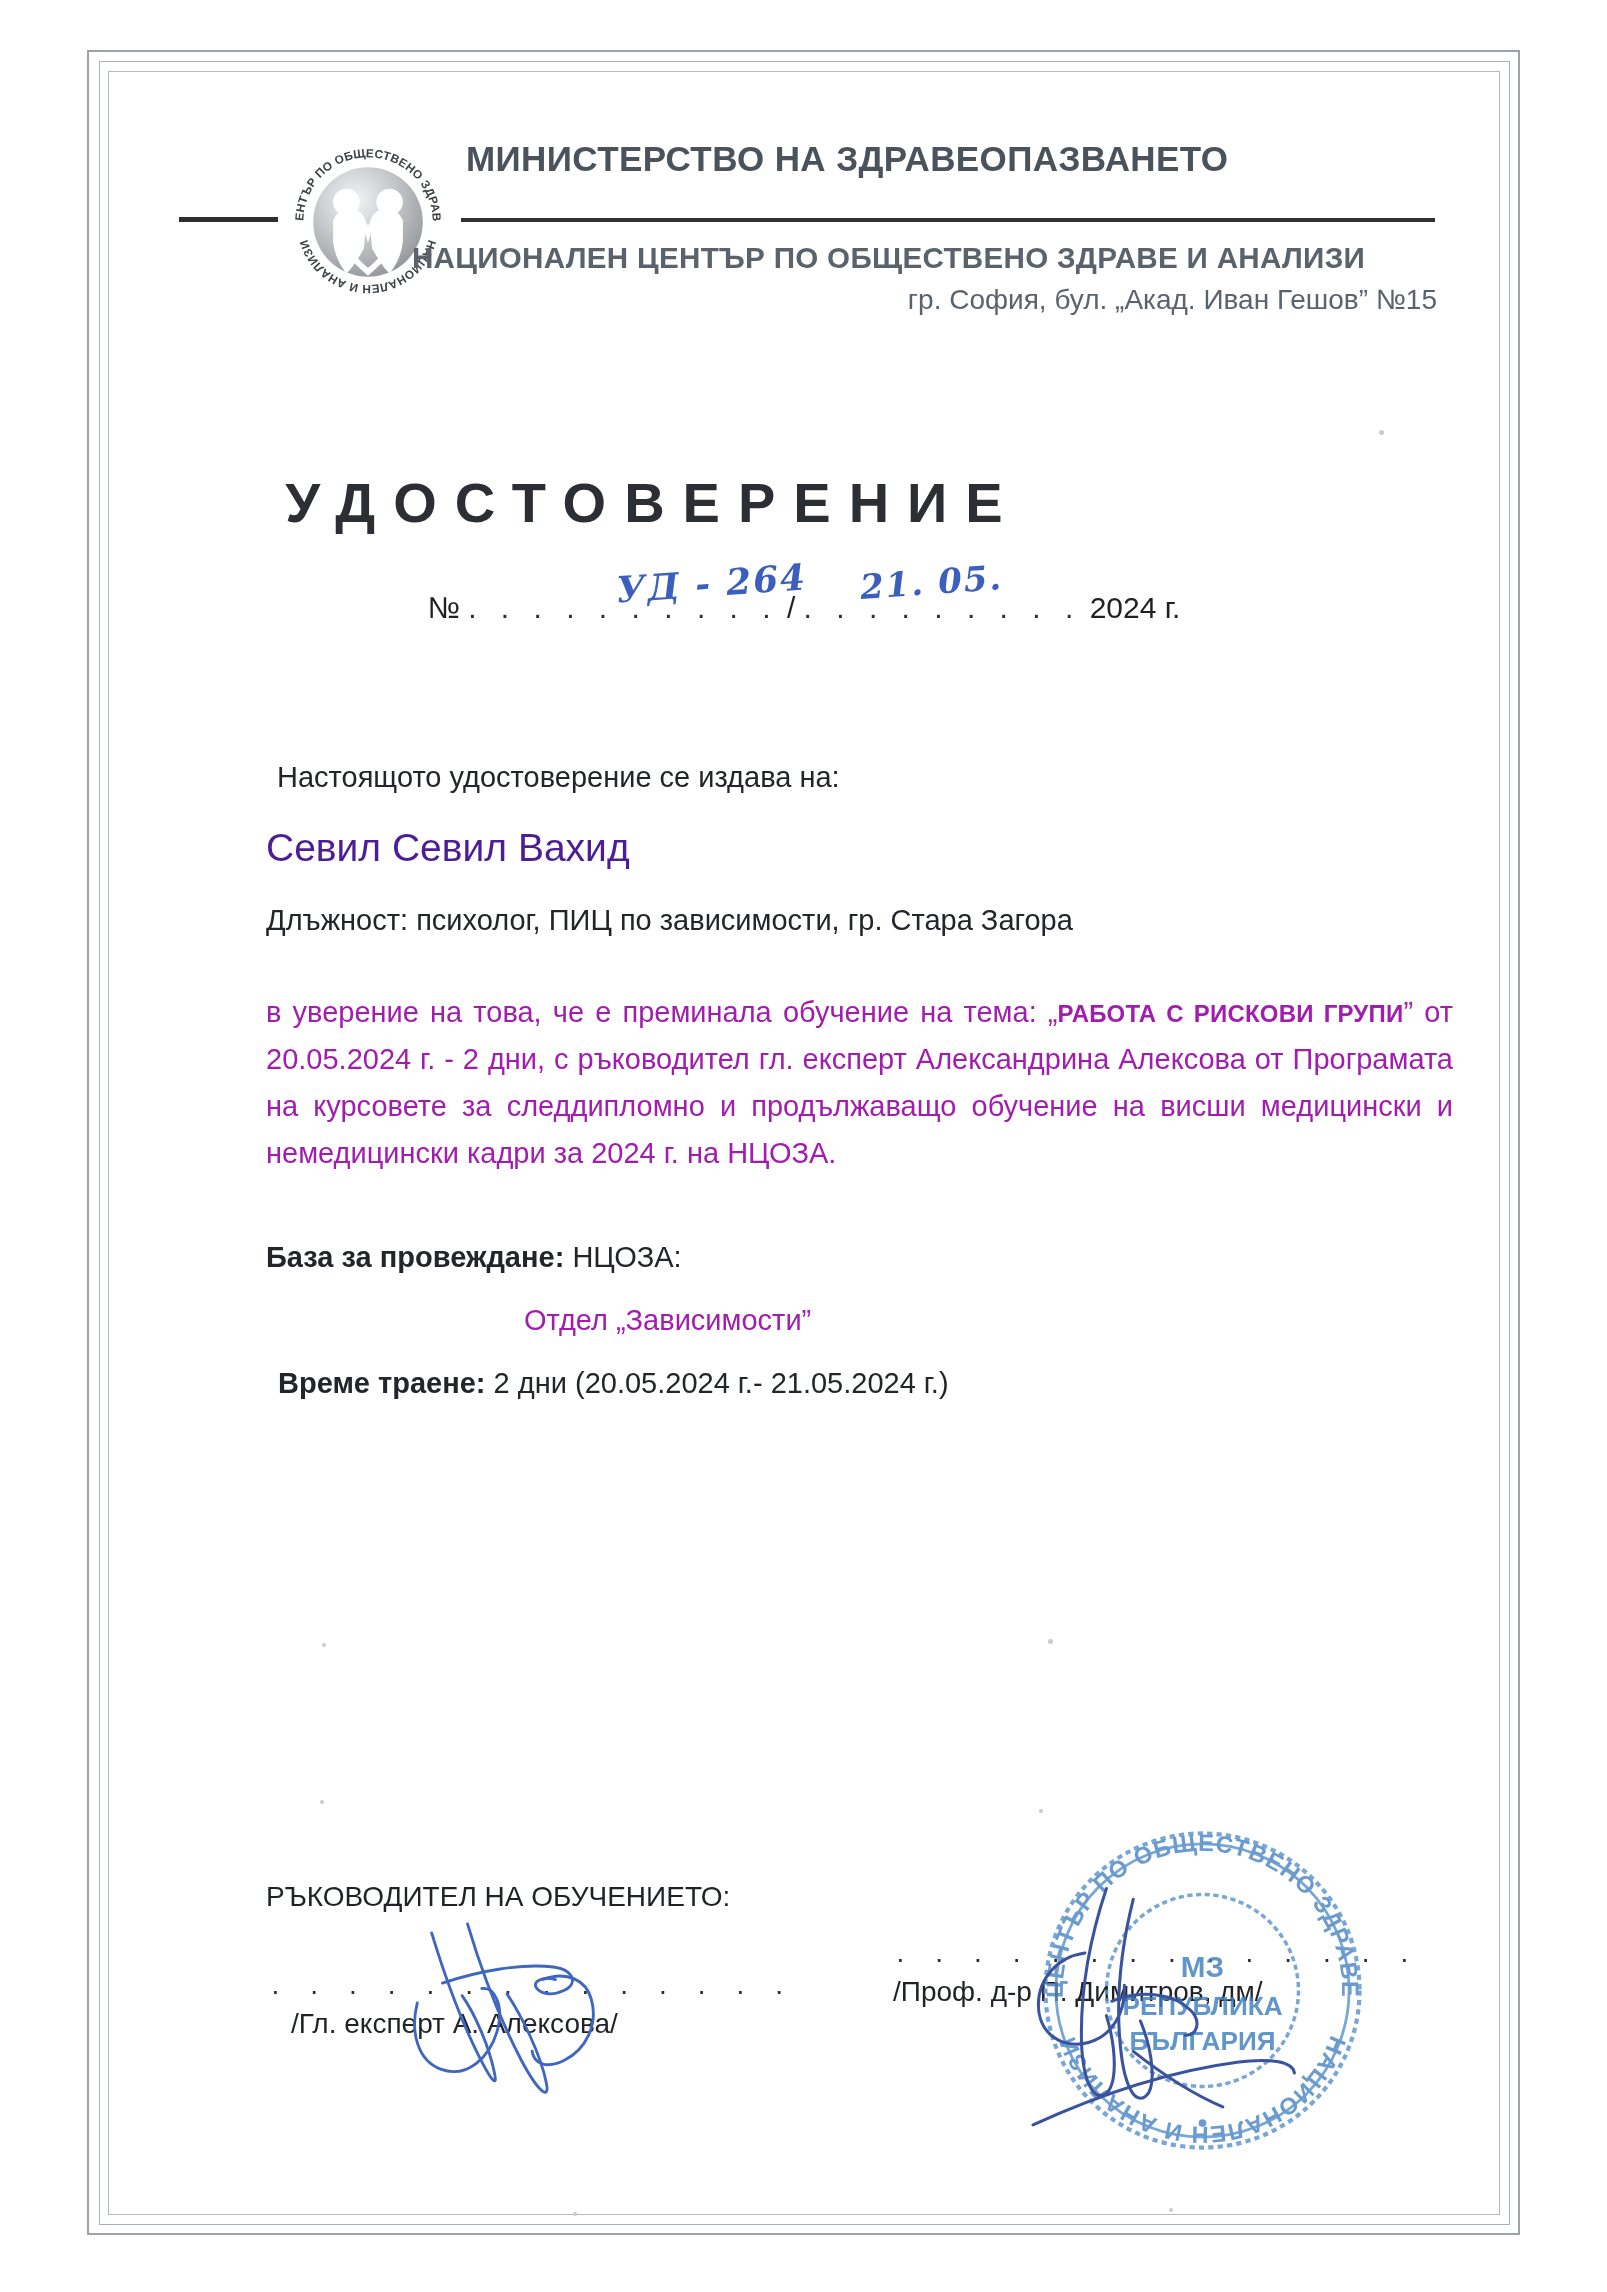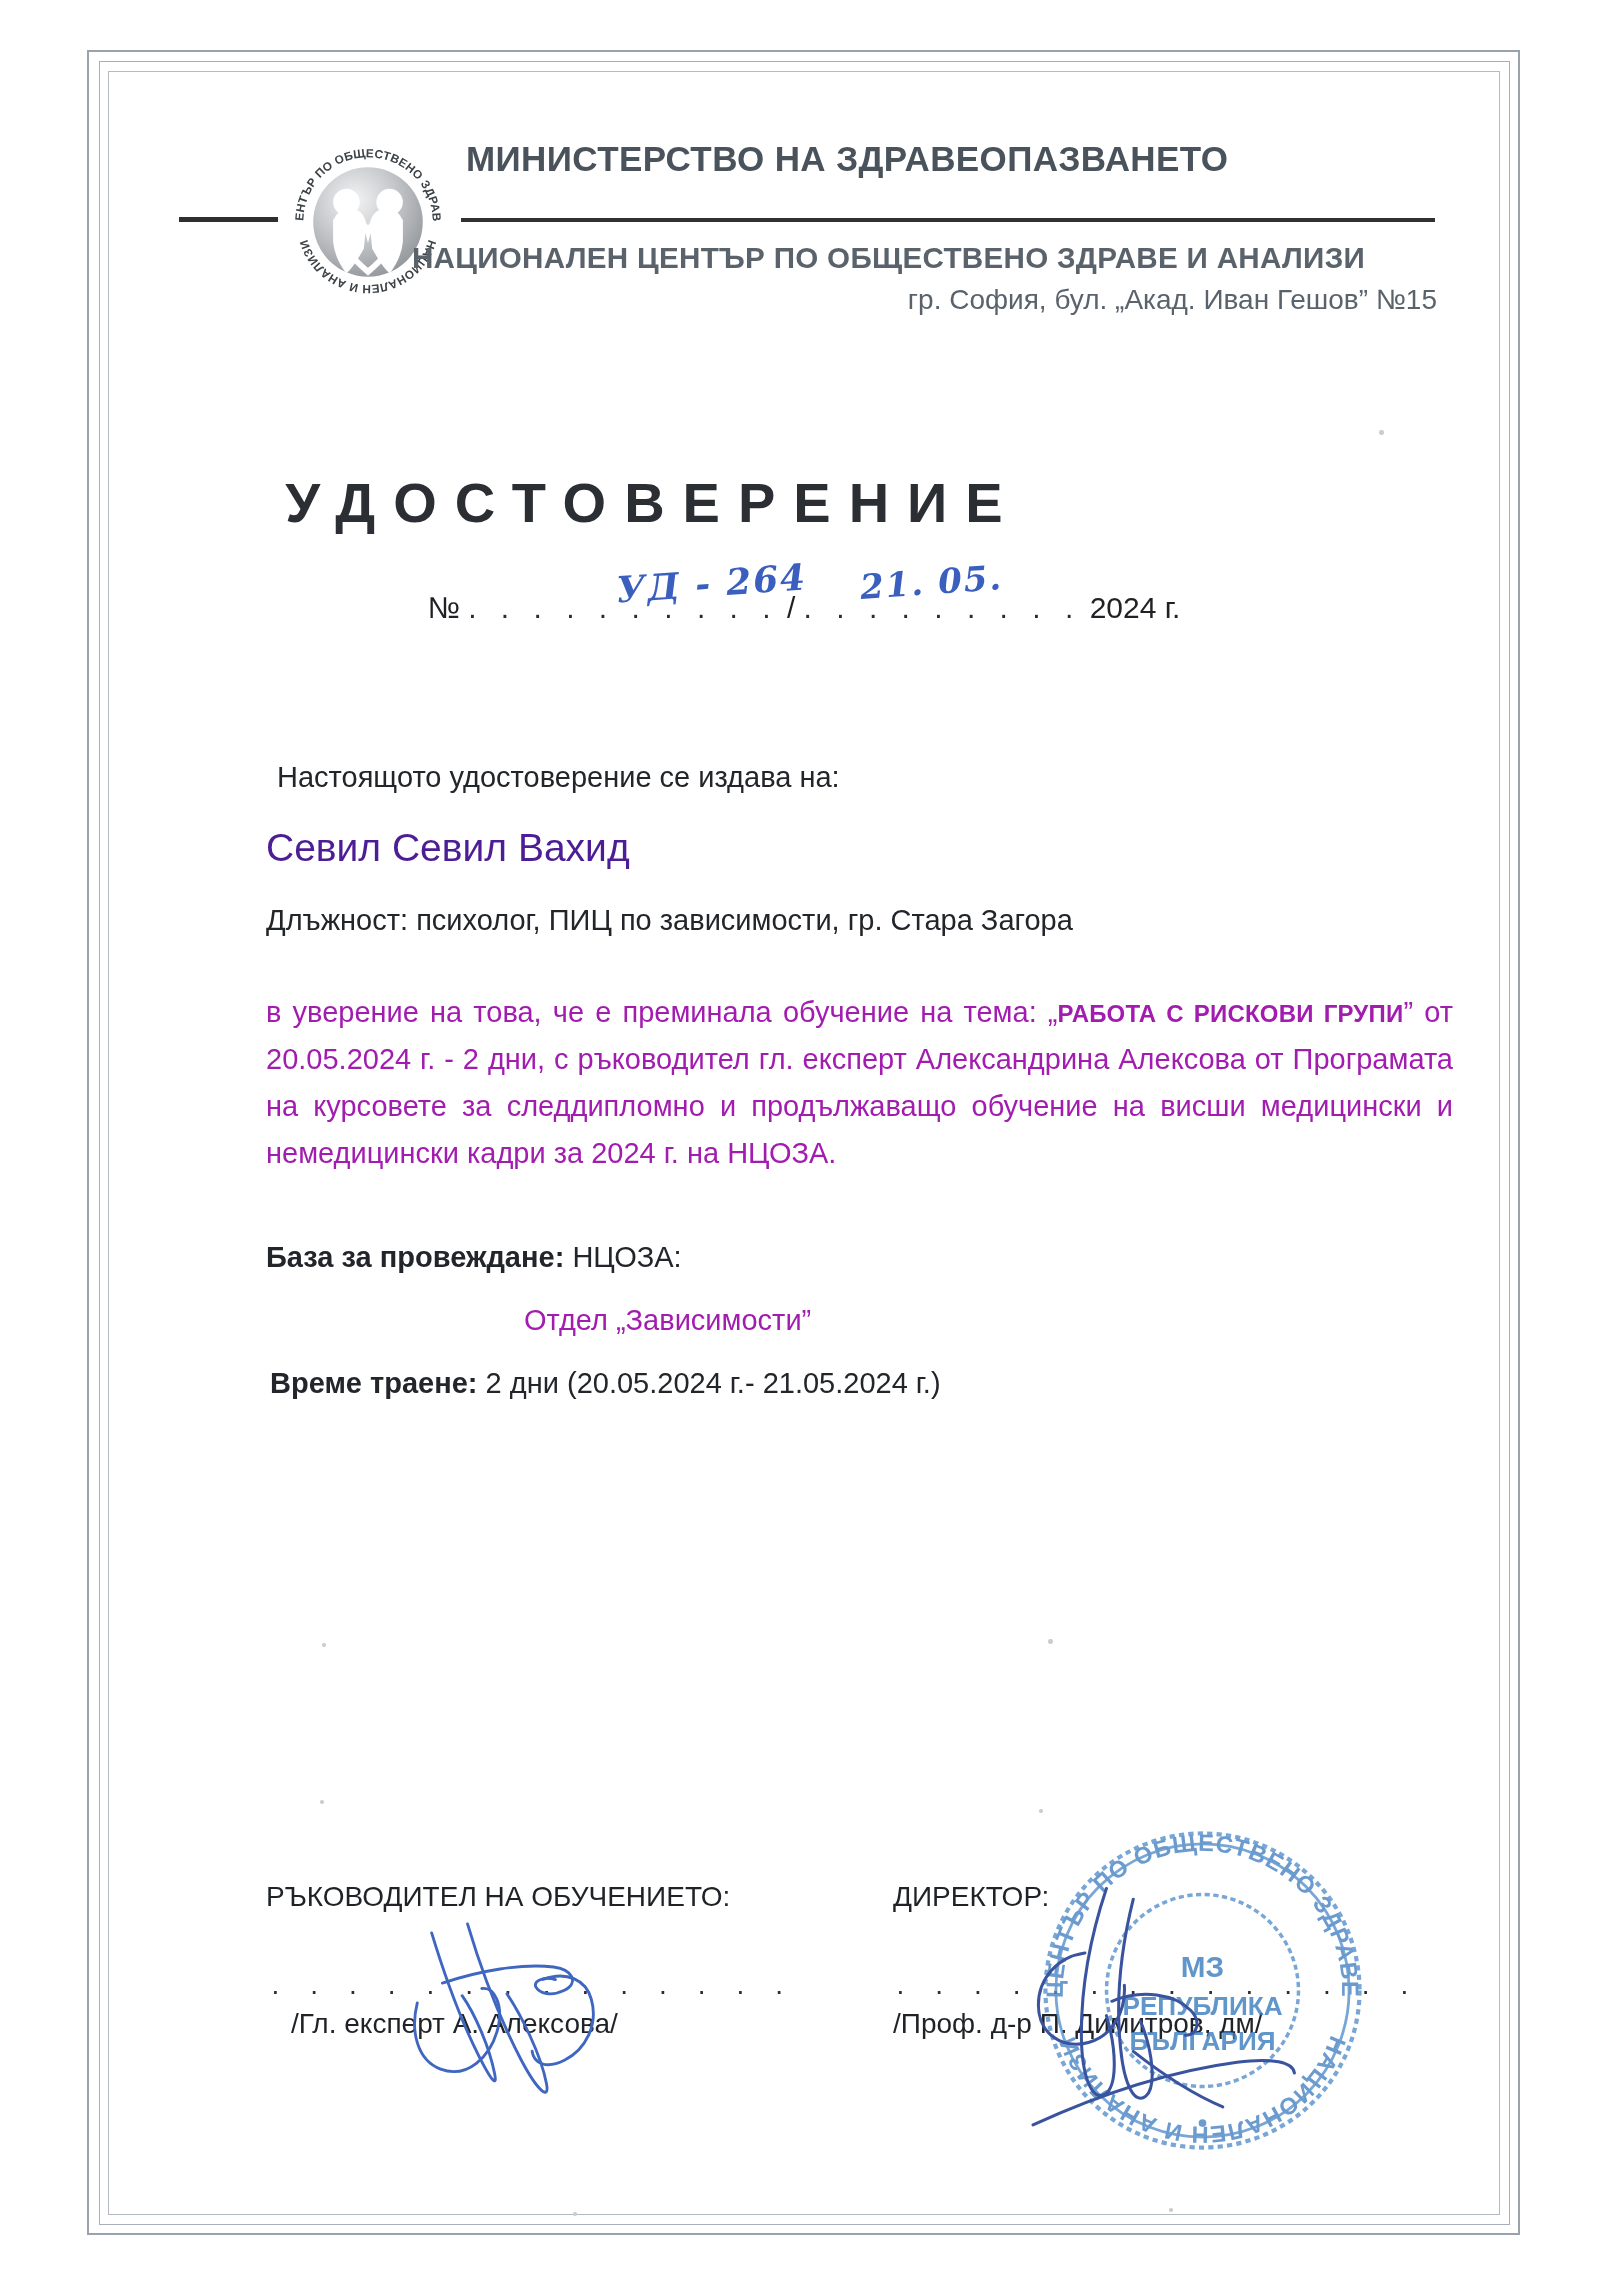--- a/index.html
+++ b/index.html
@@ -214,21 +214,21 @@
   .venue-line b { font-weight: 700; }
   .venue-dept {
     font-size: 29px;
     color: #a21caf;
     margin: 0 0 30px 0;
     padding-left: 258px;
   }
   .duration-line {
     font-size: 29px;
     color: #22252a;
-    margin: 4px;
+    margin: 12px;
   }
   .duration-line b { font-weight: 700; }
 
   
   .sign-area {
     position: absolute;
     left: 266px;
     top: 1881px;
     width: 1187px;
     height: 287px;
@@ -379,21 +379,20 @@
 
   <div class="sign-area">
 
     <div class="sig-col sig-left">
       <div class="sig-title">РЪКОВОДИТЕЛ НА ОБУЧЕНИЕТО:</div>
       <div class="sig-dots">. . . . . . . . . . . . . .</div>
       <div class="sig-name">/Гл. експерт А. Алексова/</div>
     </div>
 
     <div class="sig-col sig-right">
-      <div class="sig-title">ДИРЕКТОР:</div>
       <div class="sig-dots">. . . . . . . . . . . . . .</div>
       <div class="sig-name">/Проф. д-р П. Димитров, дм/</div>
     </div>
   </div>
 
   <div class="scribble scribble-left">
     <svg viewBox="0 0 330 250" xmlns="http://www.w3.org/2000/svg" aria-hidden="true">
       <g fill="none" stroke="#3f66c0" stroke-width="3.2" stroke-linecap="round">
         <path d="M52 40 C 66 86, 82 132, 104 176 C 118 204, 126 214, 122 196 C 116 166, 100 130, 86 110"></path>
         <path d="M36 118 C 28 150, 36 182, 62 192 C 92 203, 118 178, 126 146 C 132 120, 122 100, 108 102"></path>

